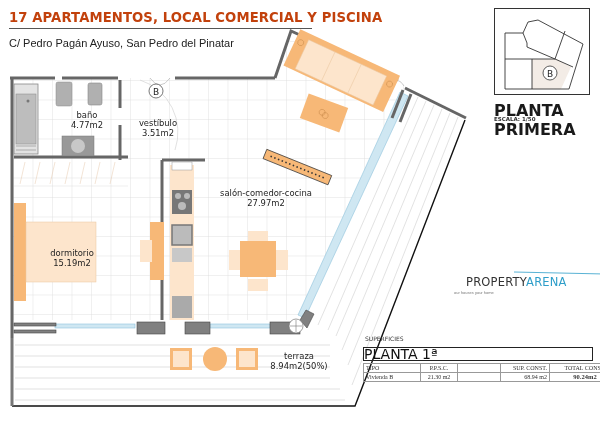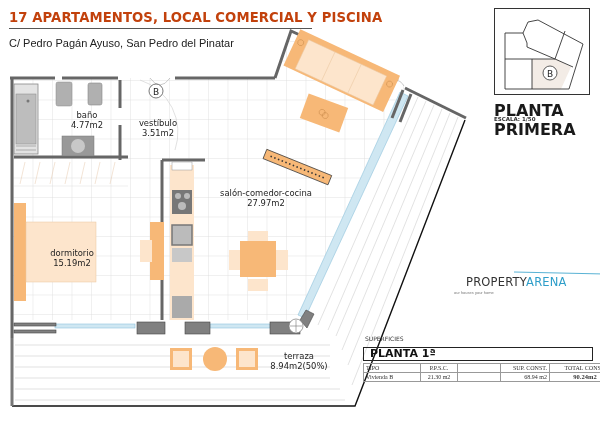--- a/index.html
+++ b/index.html
@@ -11,21 +11,21 @@
   .room-label { font-family:"DejaVu Sans", sans-serif; font-size:8.4px; fill:#222; text-anchor:middle; }
   .keyplan-box { position:absolute; left:494px; top:8px; width:94px; height:85px; border:1px solid #333; }
   .keyplan-title { position:absolute; left:494px; top:101px; font-family:"DejaVu Sans", sans-serif; font-weight:bold; font-size:16px; color:#1a1a1a; }
   .keyplan-scale { position:absolute; left:494px; top:116px; font-family:"DejaVu Sans", sans-serif; font-weight:bold; font-size:5.5px; color:#333; }
   .logo { position:absolute; left:454px; top:275px; }
   .logo-main { font-family:"DejaVu Sans", sans-serif; font-size:11.5px; letter-spacing:0.2px; color:#333;margin-left:12px; }
   .logo-main .accent { color:#2e9ec9; }
   .logo-tag { font-size:4px; color:#777; margin-top:1px; }
   .sup-label { position:absolute; left:365px; top:335px; font-family:"DejaVu Sans", sans-serif; font-size:6px; color:#333; }
   .sup-table { position:absolute; left:363px; top:347px; width:230px; }
-  .planta-row { border:1.5px solid #222; height:12px; font-family:"DejaVu Sans", sans-serif; font-size:11px; line-height:12px; padding-left:6px; color:#111;font-weight:bold; }
+  .planta-row { border:1.5px solid #222; height:12px; font-family:"DejaVu Sans", sans-serif; font-size:14px; line-height:12px; padding-left:0; color:#111; }
   table.detail { border-collapse:collapse; width:258px; margin-top:2px; font-family:Liberation Serif, serif; font-size:6px; color:#333; }
   table.detail td { border:1px solid #999; height:8px; padding:0 2px; line-height:8px; }
   td.c { text-align:center; }
   td.r { text-align:right; }
   td.bold { font-weight:bold; font-size:6.5px; text-align:center; }
 </style>
 </head>
 <body>
 
 <div class="title">17 APARTAMENTOS, LOCAL COMERCIAL Y PISCINA</div>

